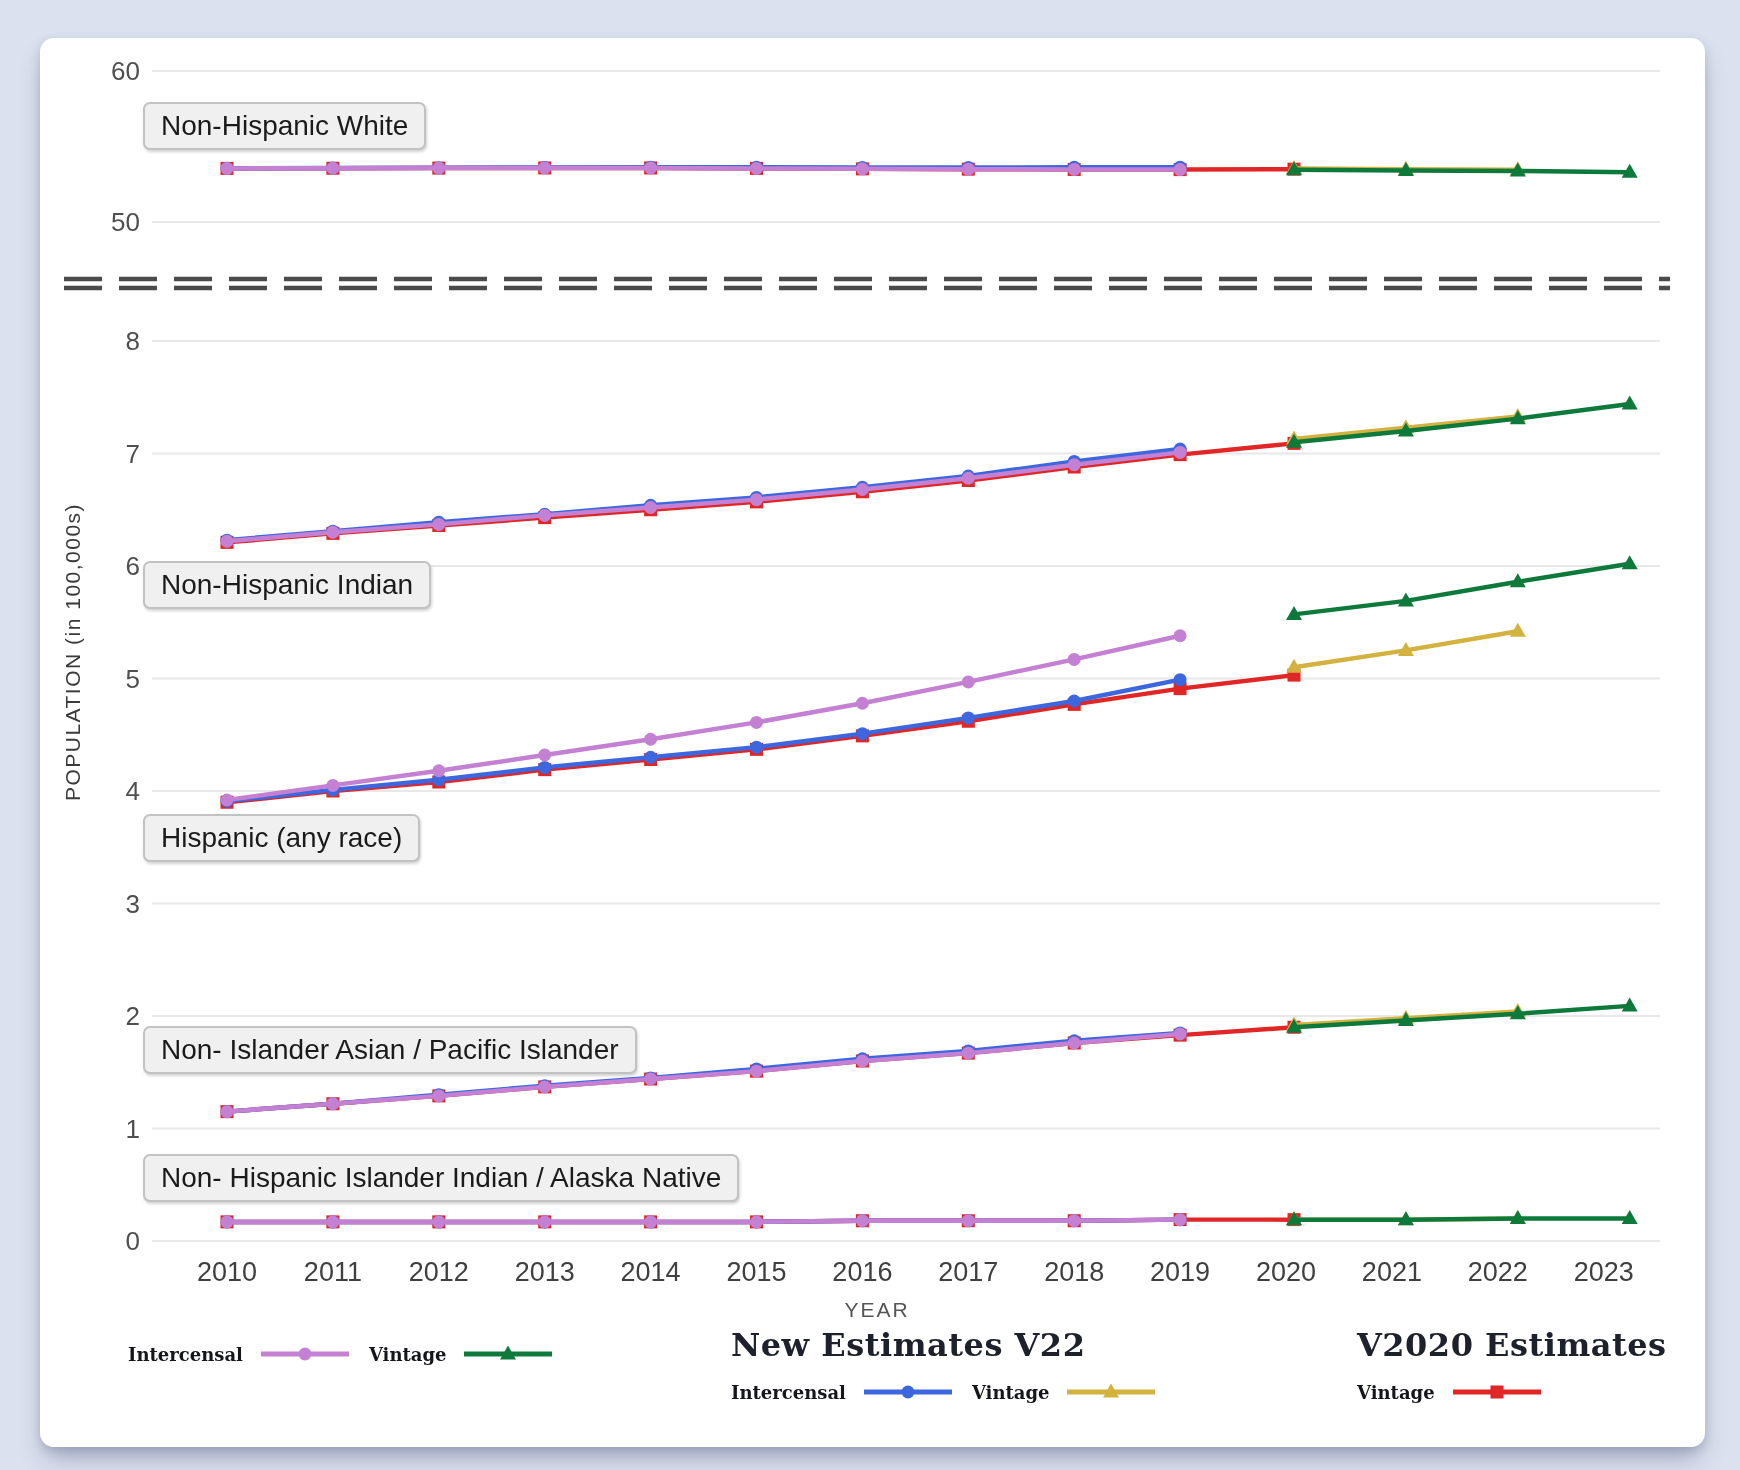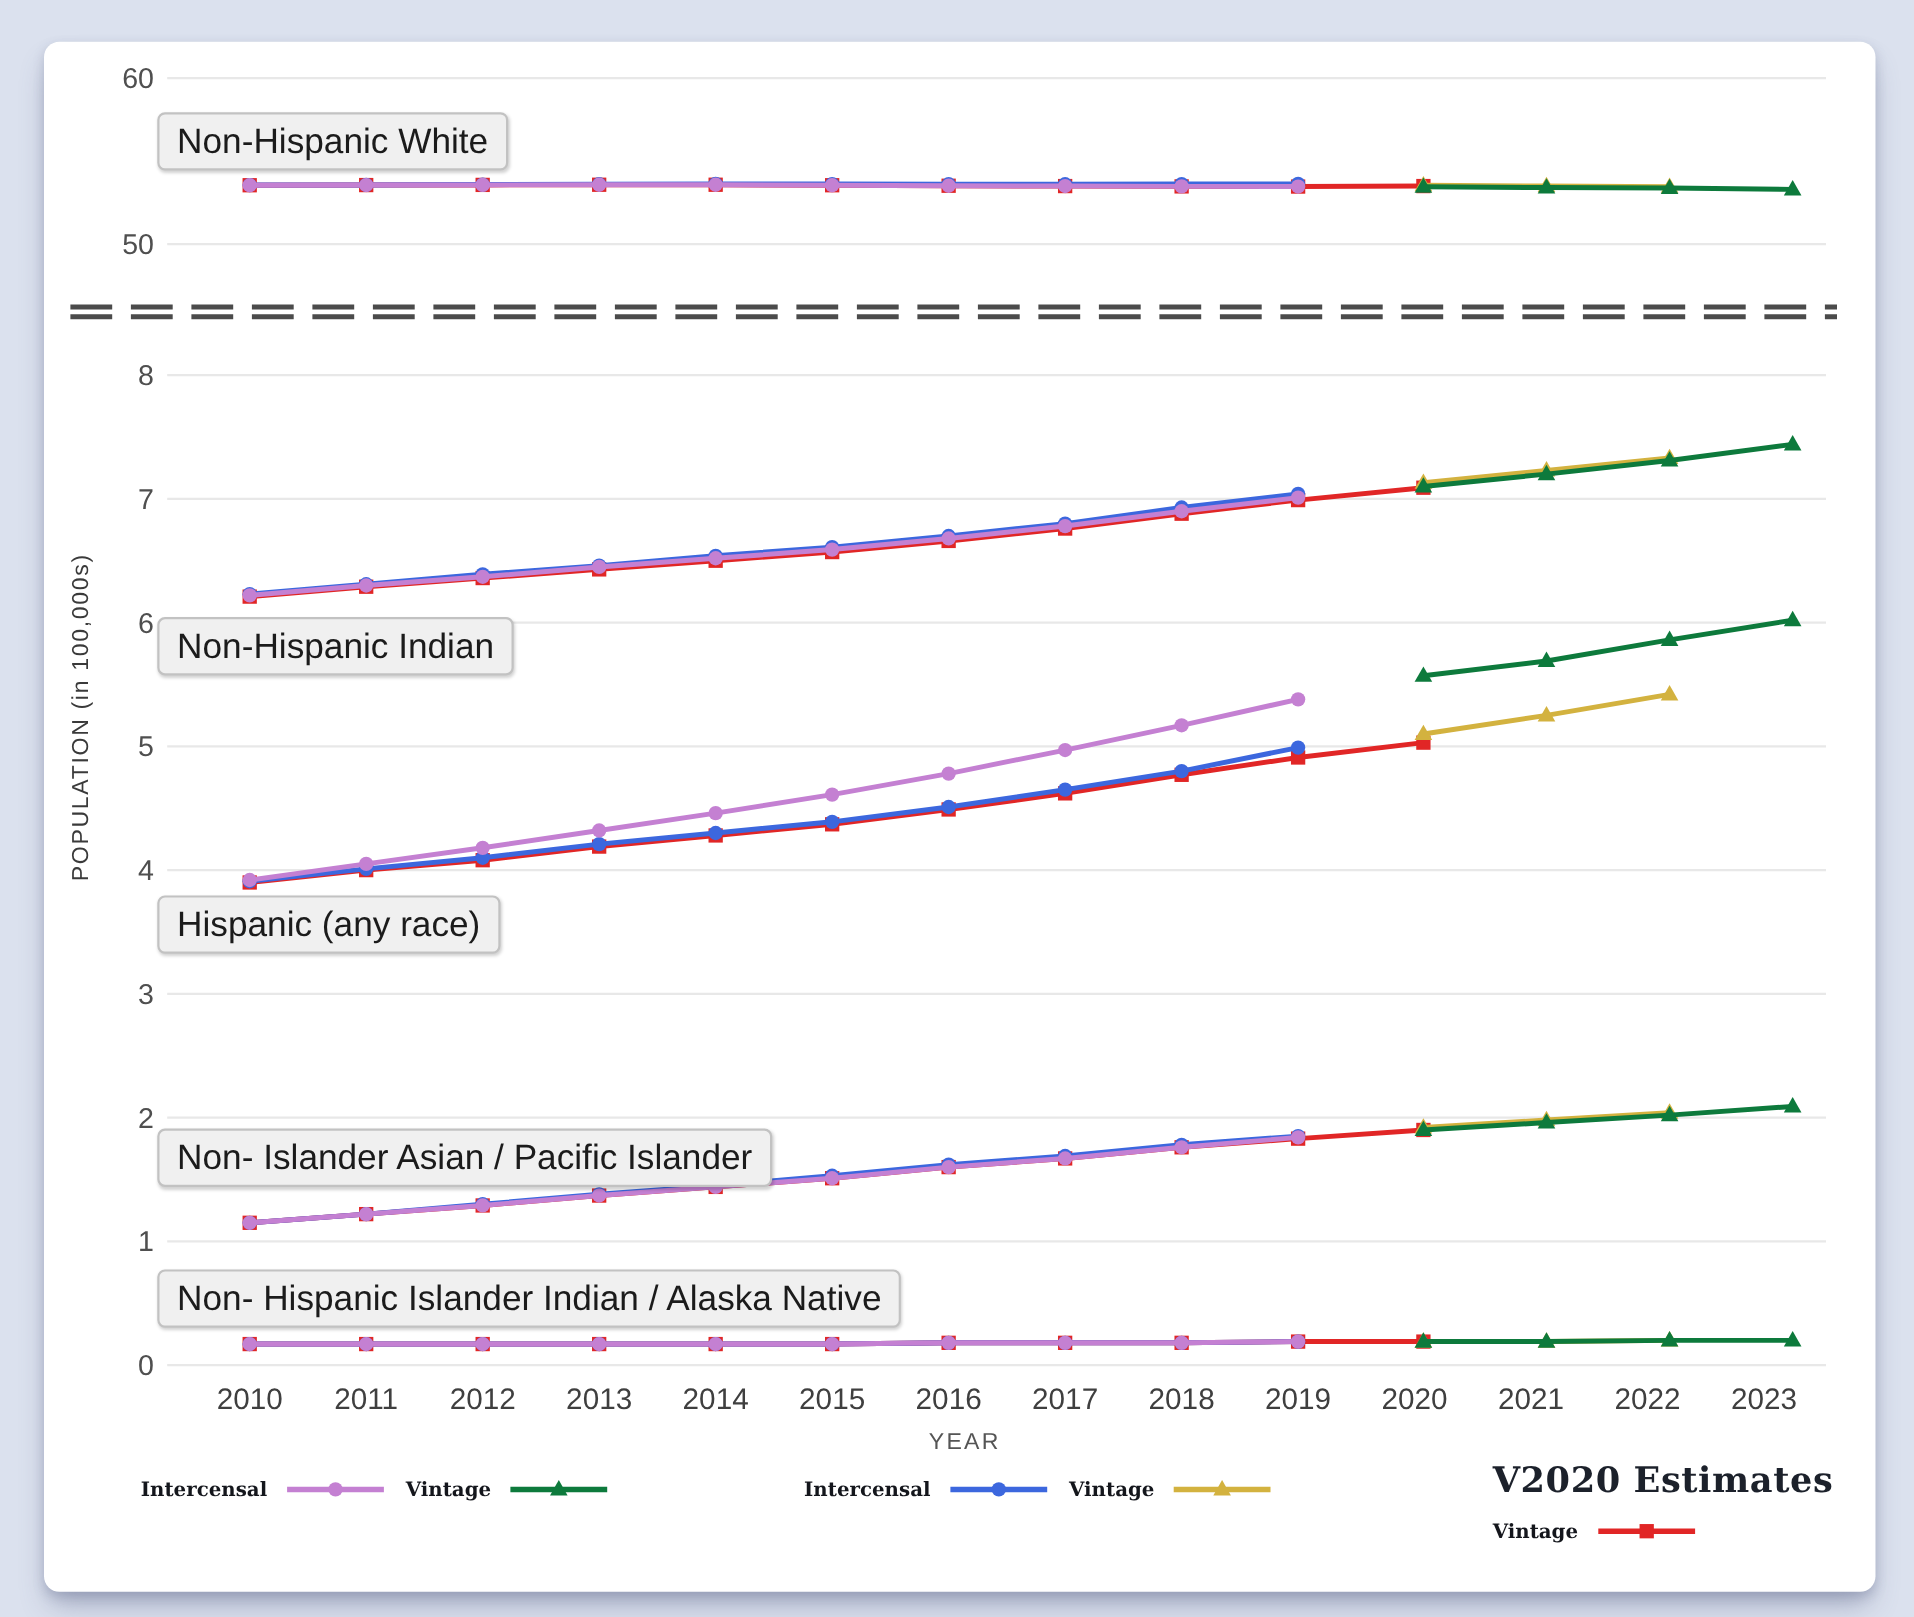--- a/index.html
+++ b/index.html
@@ -15,21 +15,21 @@
     box-shadow:0 16px 26px -6px rgba(90,100,135,0.45), 0 4px 10px rgba(90,100,135,0.25);
   }
   #chart{position:absolute;left:0;top:0;width:1740px;height:1470px;pointer-events:none;}
   #chart text{font-family:"Liberation Sans", sans-serif;}
   .series-label{
     position:absolute;
     background:#f0f0f0;
     border:2px solid #c2c2c2;
     border-radius:7px;
     padding:6px 16px;
-    font-size:32px;color:#1b1b1b;
+    font-size:28px;color:#1b1b1b;
     box-shadow:1px 2px 3px rgba(0,0,0,0.18);
     white-space:nowrap;
   }
   .lbl-white{left:143px;top:102px;}
   .lbl-black{left:143px;top:561px;}
   .lbl-hispanic{left:143px;top:814px;}
   .lbl-asian{left:143px;top:1026px;}
   .lbl-aian{left:143px;top:1154px;}
   .legend-col{position:absolute;top:1326px;width:620px;}
   .legend-col.c1{left:128px;}
@@ -379,20 +379,21 @@
       <span class="legend-item-label">Vintage</span>
       <svg class="swatch" width="92" height="24">
           <line x1="2" y1="12" x2="90" y2="12" stroke="#0d7a3c" stroke-width="5"></line>
           <path d="M46,3.5 L54,17.5 L38,17.5 Z" fill="#0d7a3c"></path>
         </svg>
     </div>
   </div>
 </div>
 
 <div class="legend-col c2">
+  <div class="legend-title">New Estimates V22</div>
   <div class="legend-row">
     <div class="legend-item">
       <span class="legend-item-label">Intercensal</span>
       <svg class="swatch" width="92" height="24">
           <line x1="2" y1="12" x2="90" y2="12" stroke="#3c67de" stroke-width="5"></line>
           <circle cx="46" cy="12" r="6.5" fill="#3c67de"></circle>
         </svg>
     </div>
     <div class="legend-item">
       <span class="legend-item-label">Vintage</span>

